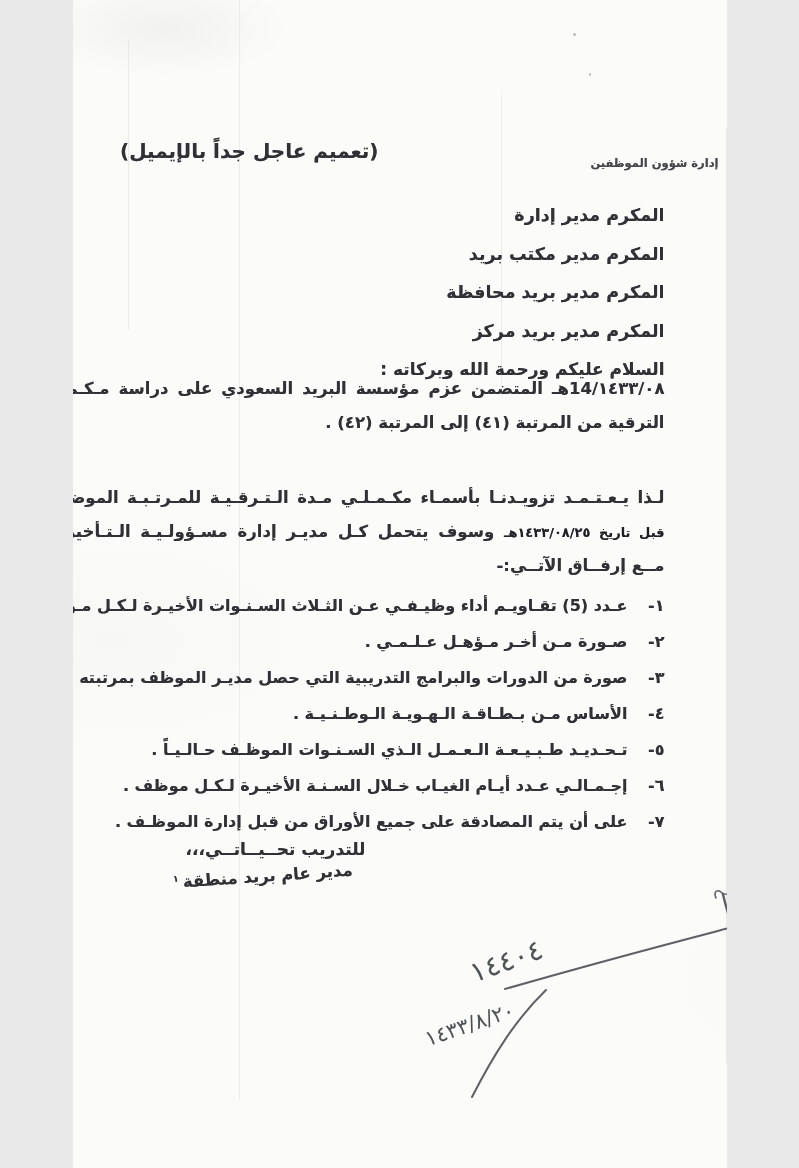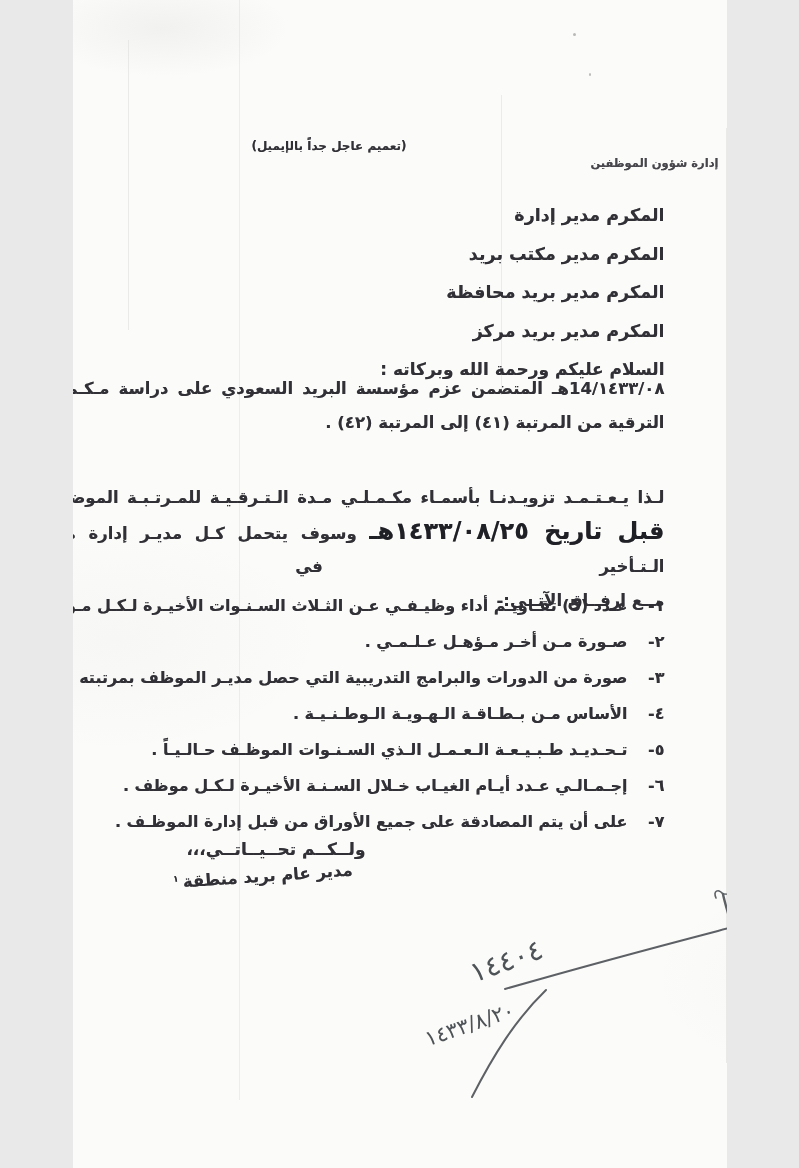--- a/index.html
+++ b/index.html
@@ -14,29 +14,29 @@
       radial-gradient(180px 70px at 90px 28px, rgba(110,110,115,.07), transparent 70%),
       radial-gradient(300px 160px at 40px 640px, rgba(120,120,120,.03), transparent 70%),
       radial-gradient(260px 140px at 760px 980px, rgba(120,120,120,.03), transparent 70%),
       #fbfbf9;
     overflow:hidden;
   }
   .streak{position:absolute;width:1px;background:#dcdcda;}
   .speck{position:absolute;border-radius:50%;background:#b9b9b6;}
   .ink{text-shadow:0 0 .5px rgba(40,40,46,.5);}
   .dept{position:absolute;right:8px;top:156px;font-size:11.5px;font-weight:700;color:#46464c;}
-  .title{position:absolute;right:320px;top:139px;font-size:12px;font-weight:700;letter-spacing:.2px;}
+  .title{position:absolute;right:348px;top:139px;font-size:20px;font-weight:700;letter-spacing:.2px;}
   .recipients{position:absolute;right:62px;top:196px;line-height:38.5px;font-size:17.5px;font-weight:700;}
   .salutation{font-size:17px;}
   .para{position:absolute;right:62px;width:676px;font-size:16.5px;font-weight:700;line-height:33.5px;}
   .p1{top:372px;}
   .p2{top:481px;}
   .jline{text-align:justify;text-align-last:justify;}
   .jline.end{text-align:right;text-align-last:right;}
-  .bdate{font-size:24px;font-weight:800;color:#1f1f26;}
+  .bdate{font-size:13px;font-weight:800;color:#1f1f26;}
   .list{position:absolute;right:62px;top:594px;width:676px;display:flex;flex-direction:column;gap:12.5px;font-size:16px;font-weight:700;}
   .li{display:flex;gap:9px;line-height:23.5px;}
   .li .num{flex:0 0 28px;}
   .li .txt{flex:1;text-align:right;}
   .regards{position:absolute;right:361px;top:839px;font-size:17px;font-weight:800;}
   .signer{position:absolute;left:101px;top:873px;font-size:16.5px;font-weight:800;transform:rotate(-4deg);transform-origin:left bottom;white-space:nowrap;}
   .signer .mark{font-size:9px;vertical-align:super;margin-right:4px;}
   .hand{position:absolute;left:0;top:0;pointer-events:none;}
   .footer{position:absolute;left:316px;top:1039px;width:364px;text-align:center;font-size:12px;font-weight:700;color:#3d3d44;}
   .pagemark{position:absolute;left:692px;top:1040px;font-size:11px;color:#5a5a5e;}
@@ -102,21 +102,21 @@
     <div class="li">
         <span class="num">٦-</span>
         <span class="txt">إجـمـالـي عـدد أيـام الغيـاب خـلال السـنـة الأخيـرة لـكـل موظف .</span>
       </div>
     <div class="li">
         <span class="num">٧-</span>
         <span class="txt">على أن يتم المصادقة على جميع الأوراق من قبل إدارة الموظـف .</span>
       </div>
   </div>
 
-  <div class="regards ink">ولــكــم تحــيــاتــي،،،</div>
+  <div class="regards ink">للتدريب تحــيــاتــي،،،</div>
   <div class="signer ink"><span>مدير عام بريد منطقة</span><span class="mark">١</span></div>
 
   <svg class="hand" width="799" height="1168" viewBox="0 0 799 1168">
     <g stroke="#5d6165" fill="none" stroke-linecap="round">
       <path d="M 432 989 C 540 958 618 938 660 927" stroke-width="2"></path>
       <path d="M 659 927 C 655 913 651 900 650 894" stroke-width="2.4"></path>
       <path d="M 650 894 C 645 888 640 891 643 898" stroke-width="1.6"></path>
       <path d="M 650 894 C 706 897 757 901 794 907" stroke-width="1.3"></path>
       <path d="M 794 907 C 744 909 706 913 676 920" stroke-width="0.8"></path>
       <path d="M 399 1097 C 420 1056 442 1020 473 990" stroke-width="2"></path>

